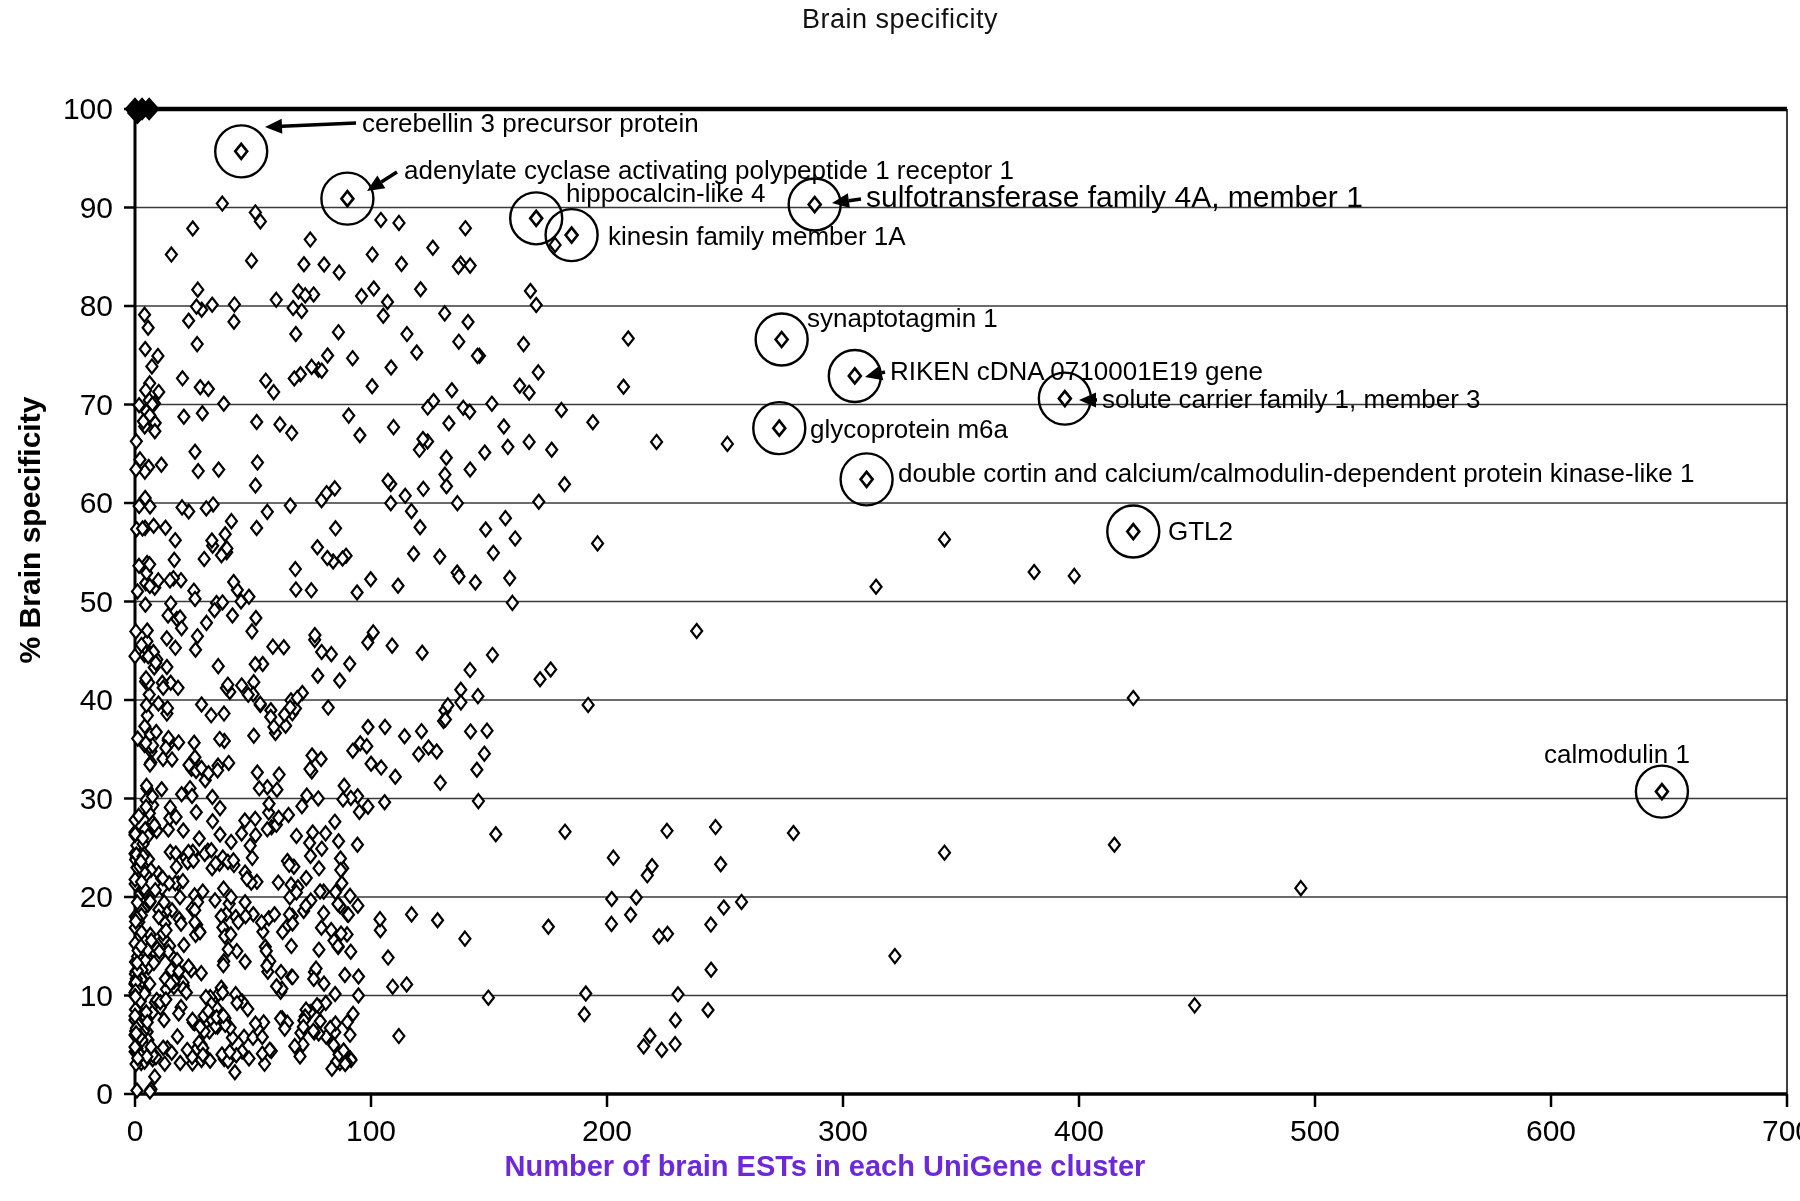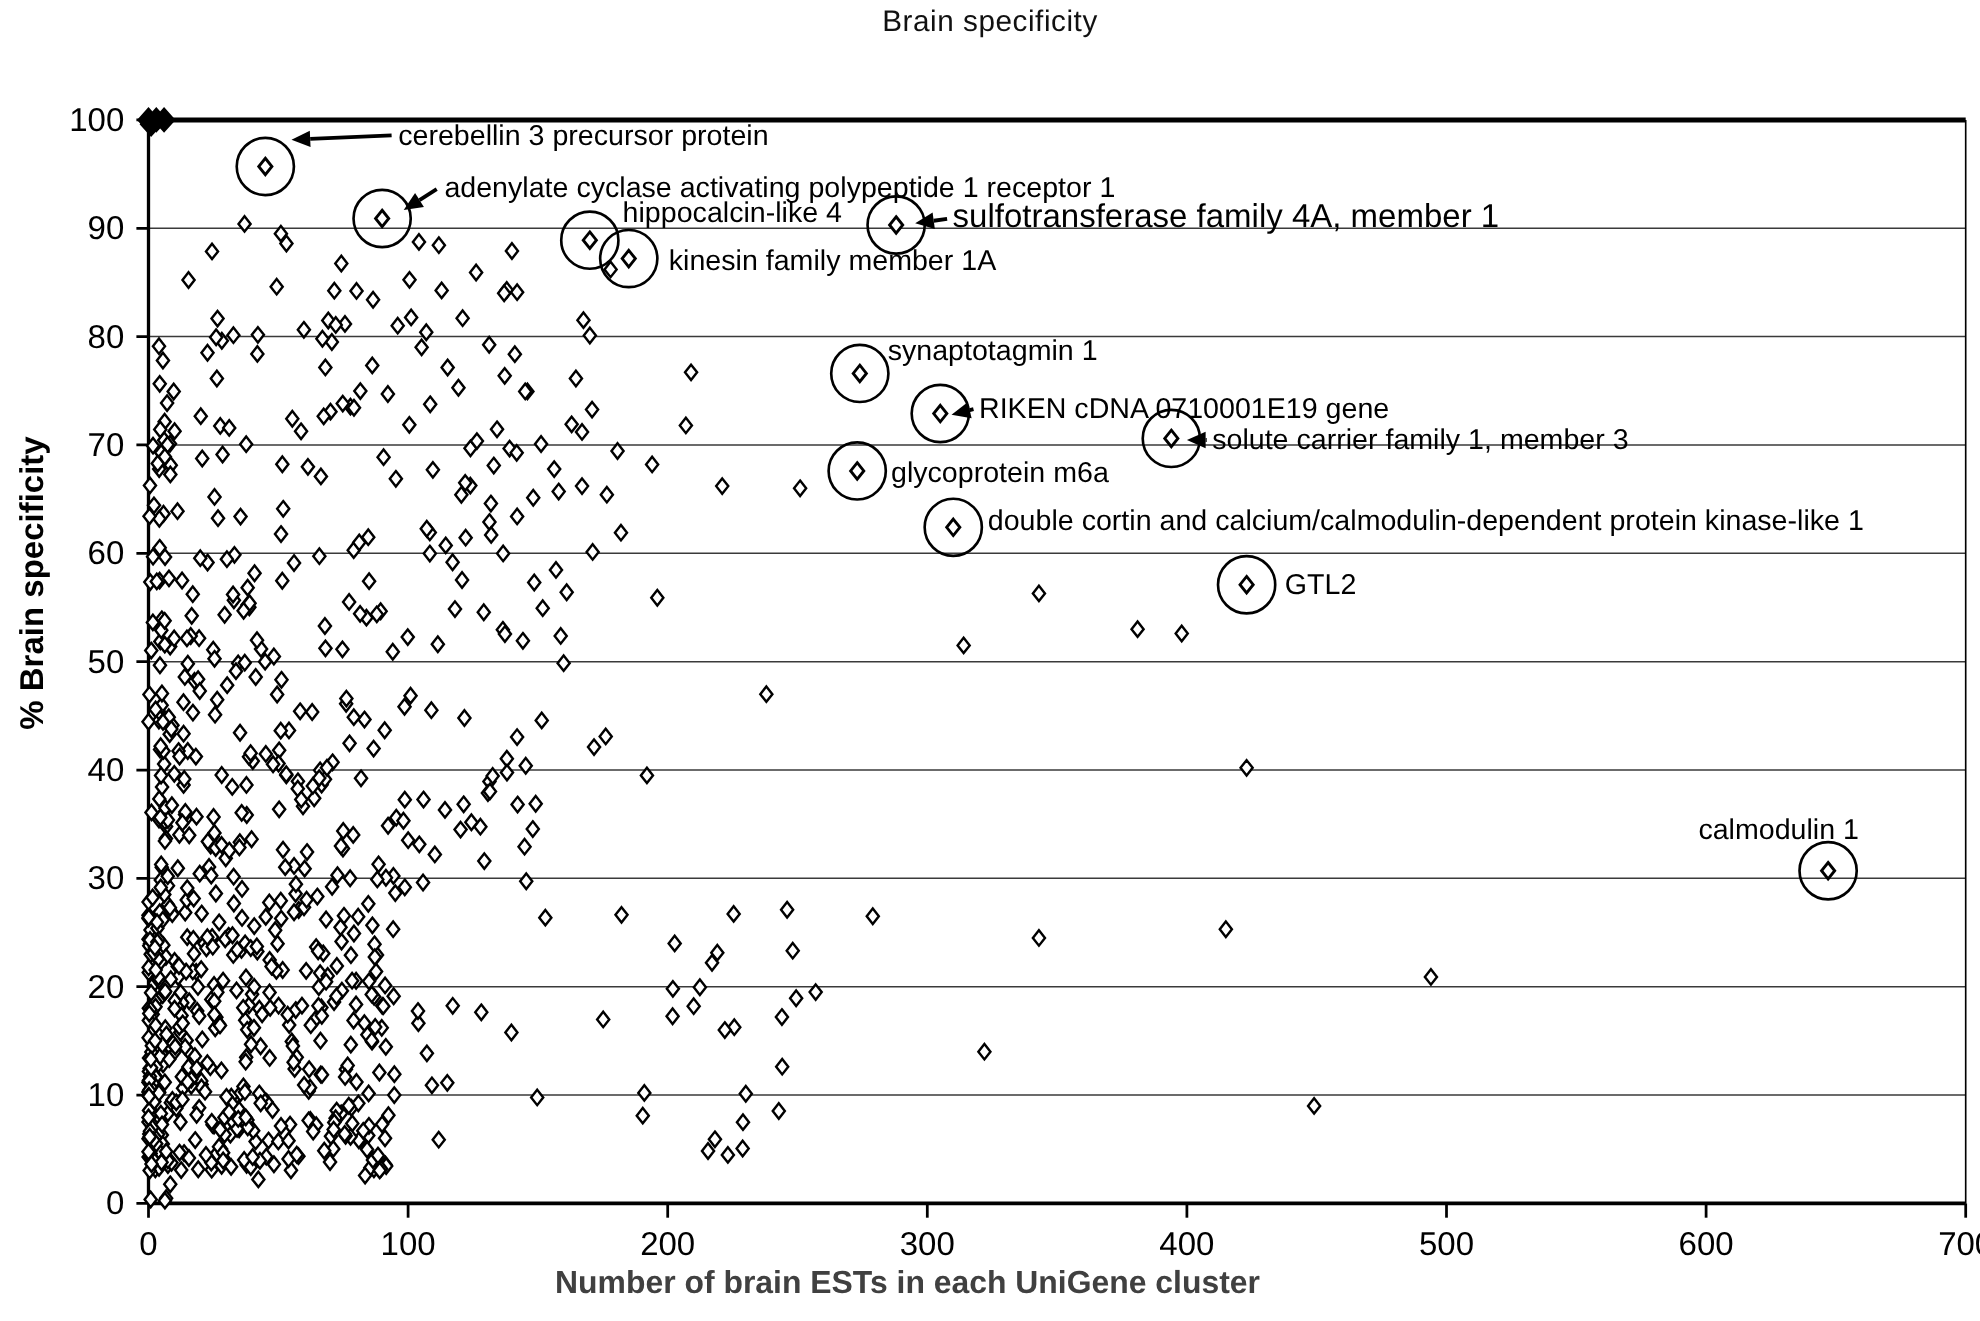--- a/index.html
+++ b/index.html
@@ -1,21 +1,21 @@
 <!DOCTYPE html>
 <html><head>
 <meta charset="utf-8">
 <style>
   html,body{margin:0;padding:0;background:#fff;}
   #page{position:relative;width:1800px;height:1201px;background:#ffffff;
         font-family:"Liberation Sans", sans-serif;overflow:hidden;padding-left:16px;}
   #chart-title{position:absolute;left:0;top:4px;width:1800px;text-align:center;
         font-size:27px;color:#111;letter-spacing:0.5px;}
   #x-axis-title{position:absolute;left:0;top:1150px;width:1650px;text-align:center;
-        font-size:29px;font-weight:bold;color:#404040;}
+        font-size:29px;font-weight:bold;color:#6d28d9;}
   #y-axis-title{position:absolute;left:-250px;top:513px;width:560px;text-align:center;
         font-size:30px;font-weight:bold;color:#000;
         transform:rotate(-90deg);transform-origin:center center;}
   svg text{font-family:"Liberation Sans", sans-serif;fill:#000;}
 </style>
 </head>
 <body>
 
 <div id="page">
   <div id="chart-title">Brain specificity</div>

